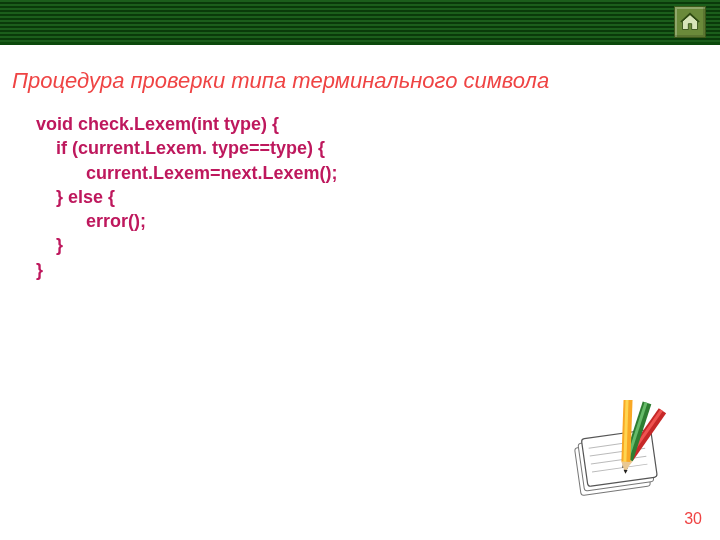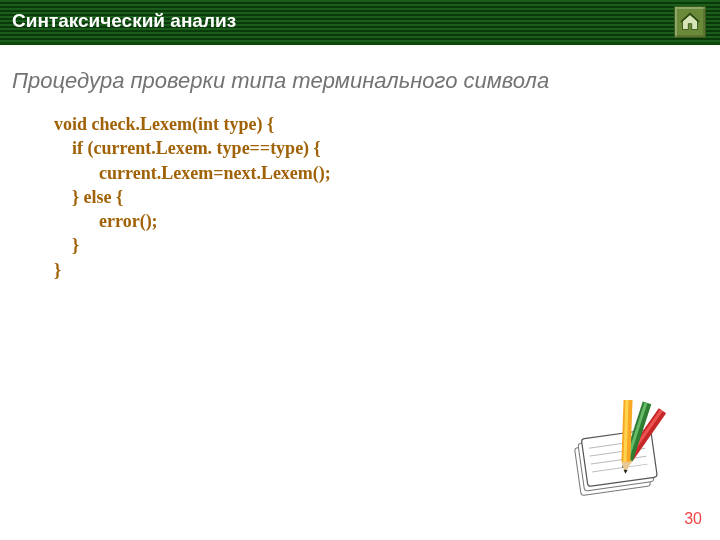--- a/index.html
+++ b/index.html
@@ -62,28 +62,28 @@
     justify-content: center;
   }
   .home-icon svg {
     width: 20px;
     height: 20px;
   }
   .subtitle {
     margin: 18px 12px 8px 12px;
     font-style: italic;
     font-size: 22px;
-    color: #737373;
+    color: #ef4444;
   }
   .code-block {
-    margin: 18px 0 0 54px;
-    font-family: Liberation Serif, serif;
+    margin: 18px 0 0 36px;
+    font-family: Liberation Sans, sans-serif;
     font-size: 18px;
     line-height: 1.35;
-    color: #a16207;
+    color: #be185d;
     white-space: pre;
     font-weight: bold;
   }
   .kw { font-weight: bold; }
   .page-number {
     position: absolute;
     right: 18px;
     bottom: 12px;
     font-size: 16px;
     color: #ef4444;
@@ -94,21 +94,20 @@
     bottom: 40px;
     width: 120px;
     height: 100px;
   }
 </style>
 </head>
 <body>
 
 <div class="header-bar">
   <div class="green-strip"></div>
-  <div class="header-title">Синтаксический анализ</div>
   <div class="home-icon">
     <svg viewBox="0 0 24 24">
       <path d="M3 11 L12 3 L21 11 L21 21 L14 21 L14 14 L10 14 L10 21 L3 21 Z" fill="#d6e4b8" stroke="#2e4a12" stroke-width="1"></path>
       <path d="M1 12 L12 2 L23 12" fill="none" stroke="#2e4a12" stroke-width="2"></path>
     </svg>
   </div>
 </div>
 
 <div class="subtitle">Процедура проверки типа терминального символа</div>
 

